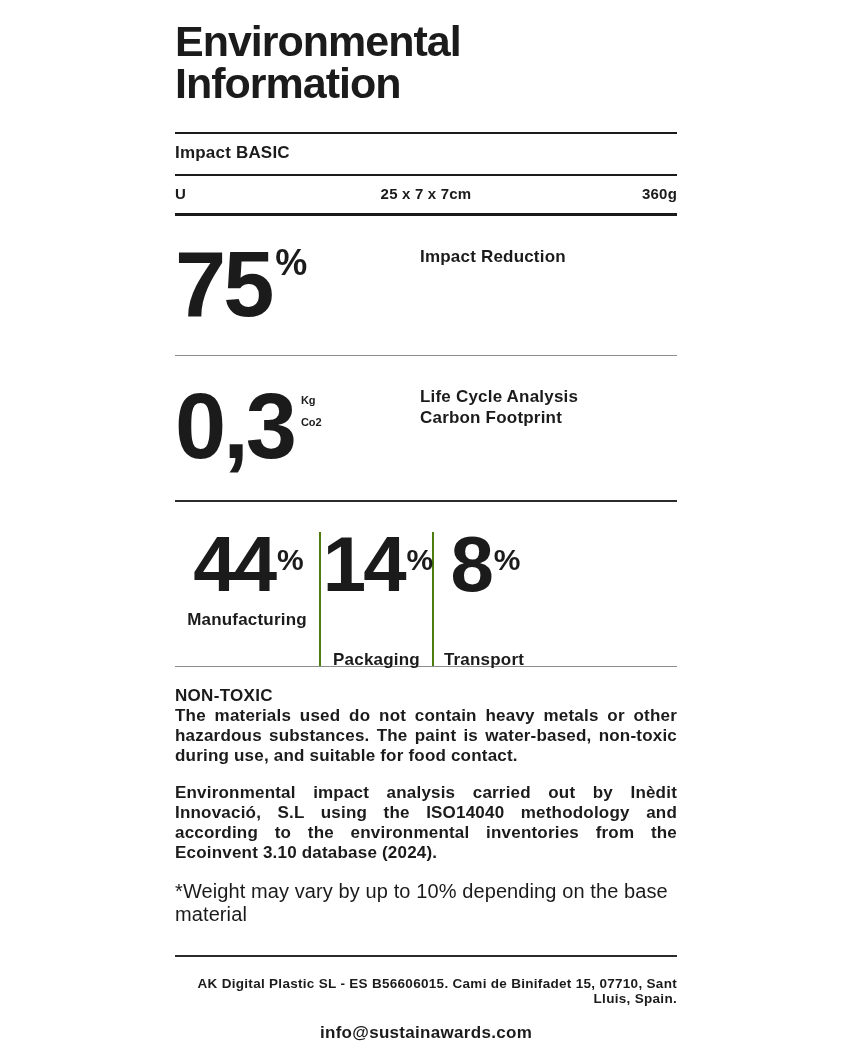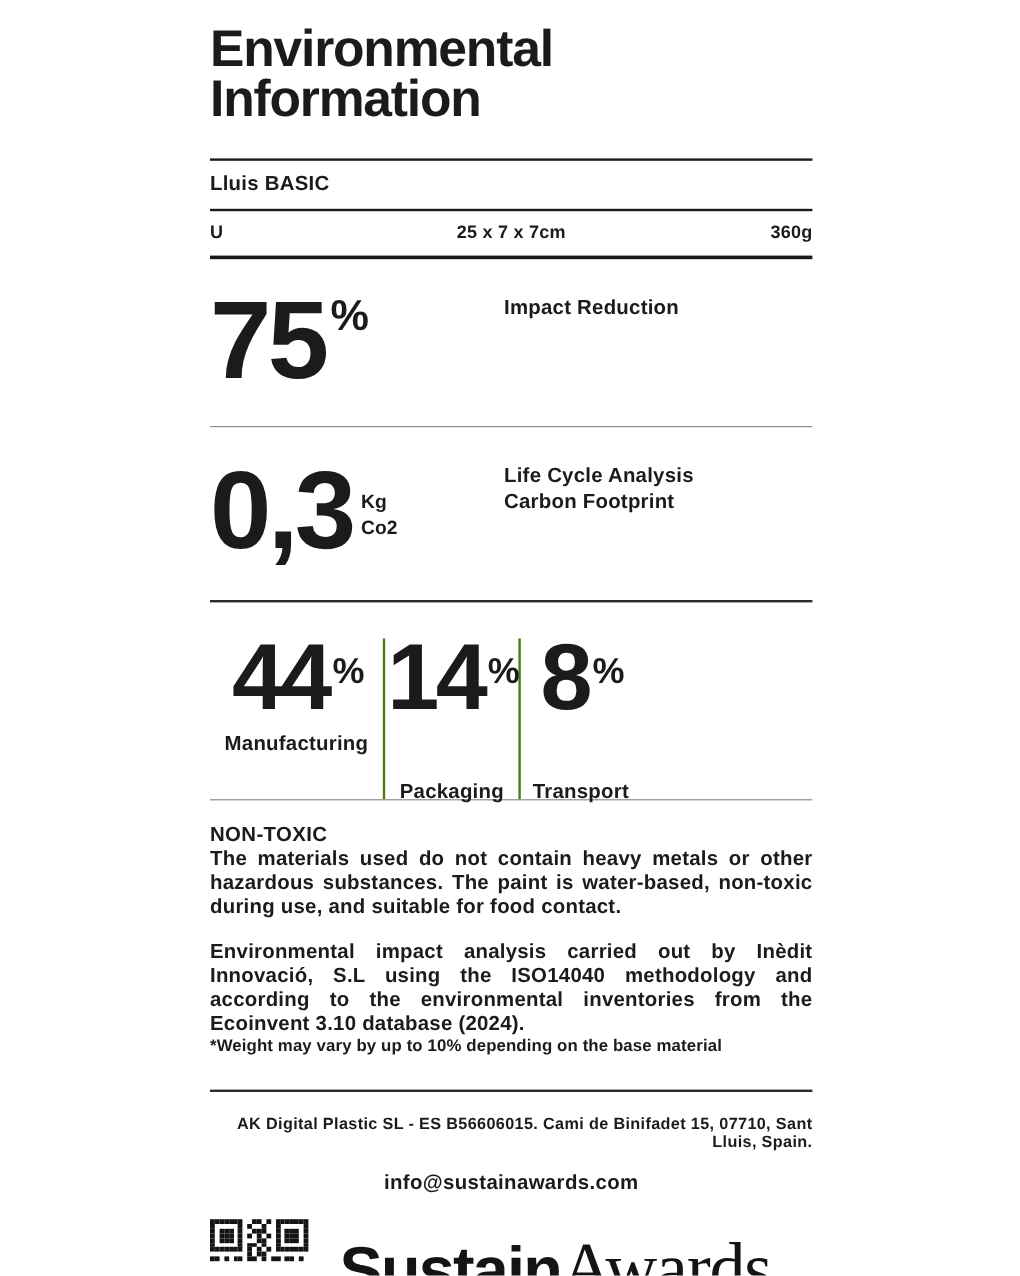--- a/index.html
+++ b/index.html
@@ -50,22 +50,22 @@
     font-size: 92px; font-weight: 700; line-height: 1;
     letter-spacing: -3px; white-space: nowrap;
   }
   .metric-carbon .big-number { top: 24px; }
   .big-sup {
     display: inline-block; font-size: 36px; font-weight: 700;
     vertical-align: top; letter-spacing: 0; position: relative; top: 7px; left: 4px;
   }
   .unit-stack {
     display: inline-block; vertical-align: top;
-    font-size: 16px; font-weight: 700; line-height: 22px;
-    letter-spacing: 0; position: relative; top: 28px; left: 7px;
+    font-size: 11px; font-weight: 700; line-height: 22px;
+    letter-spacing: 0; position: relative; top: 9px; left: 7px;
   }
   .metric-label {
     position: absolute; left: 245px; top: 30px;
     font-size: 17px; font-weight: 700; line-height: 21px; letter-spacing: 0.2px;
   }
 
   
   .breakdown { display: flex; height: 164px; padding-top: 30px; }
   .bk-col {
     display: flex; flex-direction: column; align-items: center;
@@ -89,21 +89,21 @@
   }
 
   
   .notes { padding-top: 19px; }
   .note-heading { font-size: 17px; font-weight: 700; letter-spacing: 0.3px; }
   .note-body {
     font-size: 17px; font-weight: 700; line-height: 20px;
     letter-spacing: 0.2px; text-align: justify;
   }
   .note-body + .note-body { margin-top: 17px; }
-  .weight-note { font-size: 14px; font-weight: 700; letter-spacing: 0.1px; }
+  .weight-note { margin-top: 17px; font-size: 20px; font-weight: 400; letter-spacing: 0.1px; }
   .notes-gap { margin-top: 29px; }
 
   
   .company-line {
     padding-top: 19px; text-align: right;
     font-size: 13.5px; font-weight: 700; letter-spacing: 0.3px;
   }
   .email-line {
     padding-top: 17px; text-align: center;
     font-size: 17px; font-weight: 700; letter-spacing: 0.3px;
@@ -133,21 +133,21 @@
 
 <div class="sheet">
 
   <h1 class="title">
     <span>Environmental</span><br>
     <span>Information</span>
   </h1>
 
   <div class="rule rule-2 title-gap"></div>
 
-  <div class="product-name">Lluis BASIC</div>
+  <div class="product-name">Impact BASIC</div>
 
   <div class="rule rule-2b"></div>
 
   <div class="spec-row">
     <span class="spec-left">U</span>
     <span class="spec-center">25 x 7 x 7cm</span>
     <span class="spec-right">360g</span>
   </div>
 
   <div class="rule rule-3"></div>

